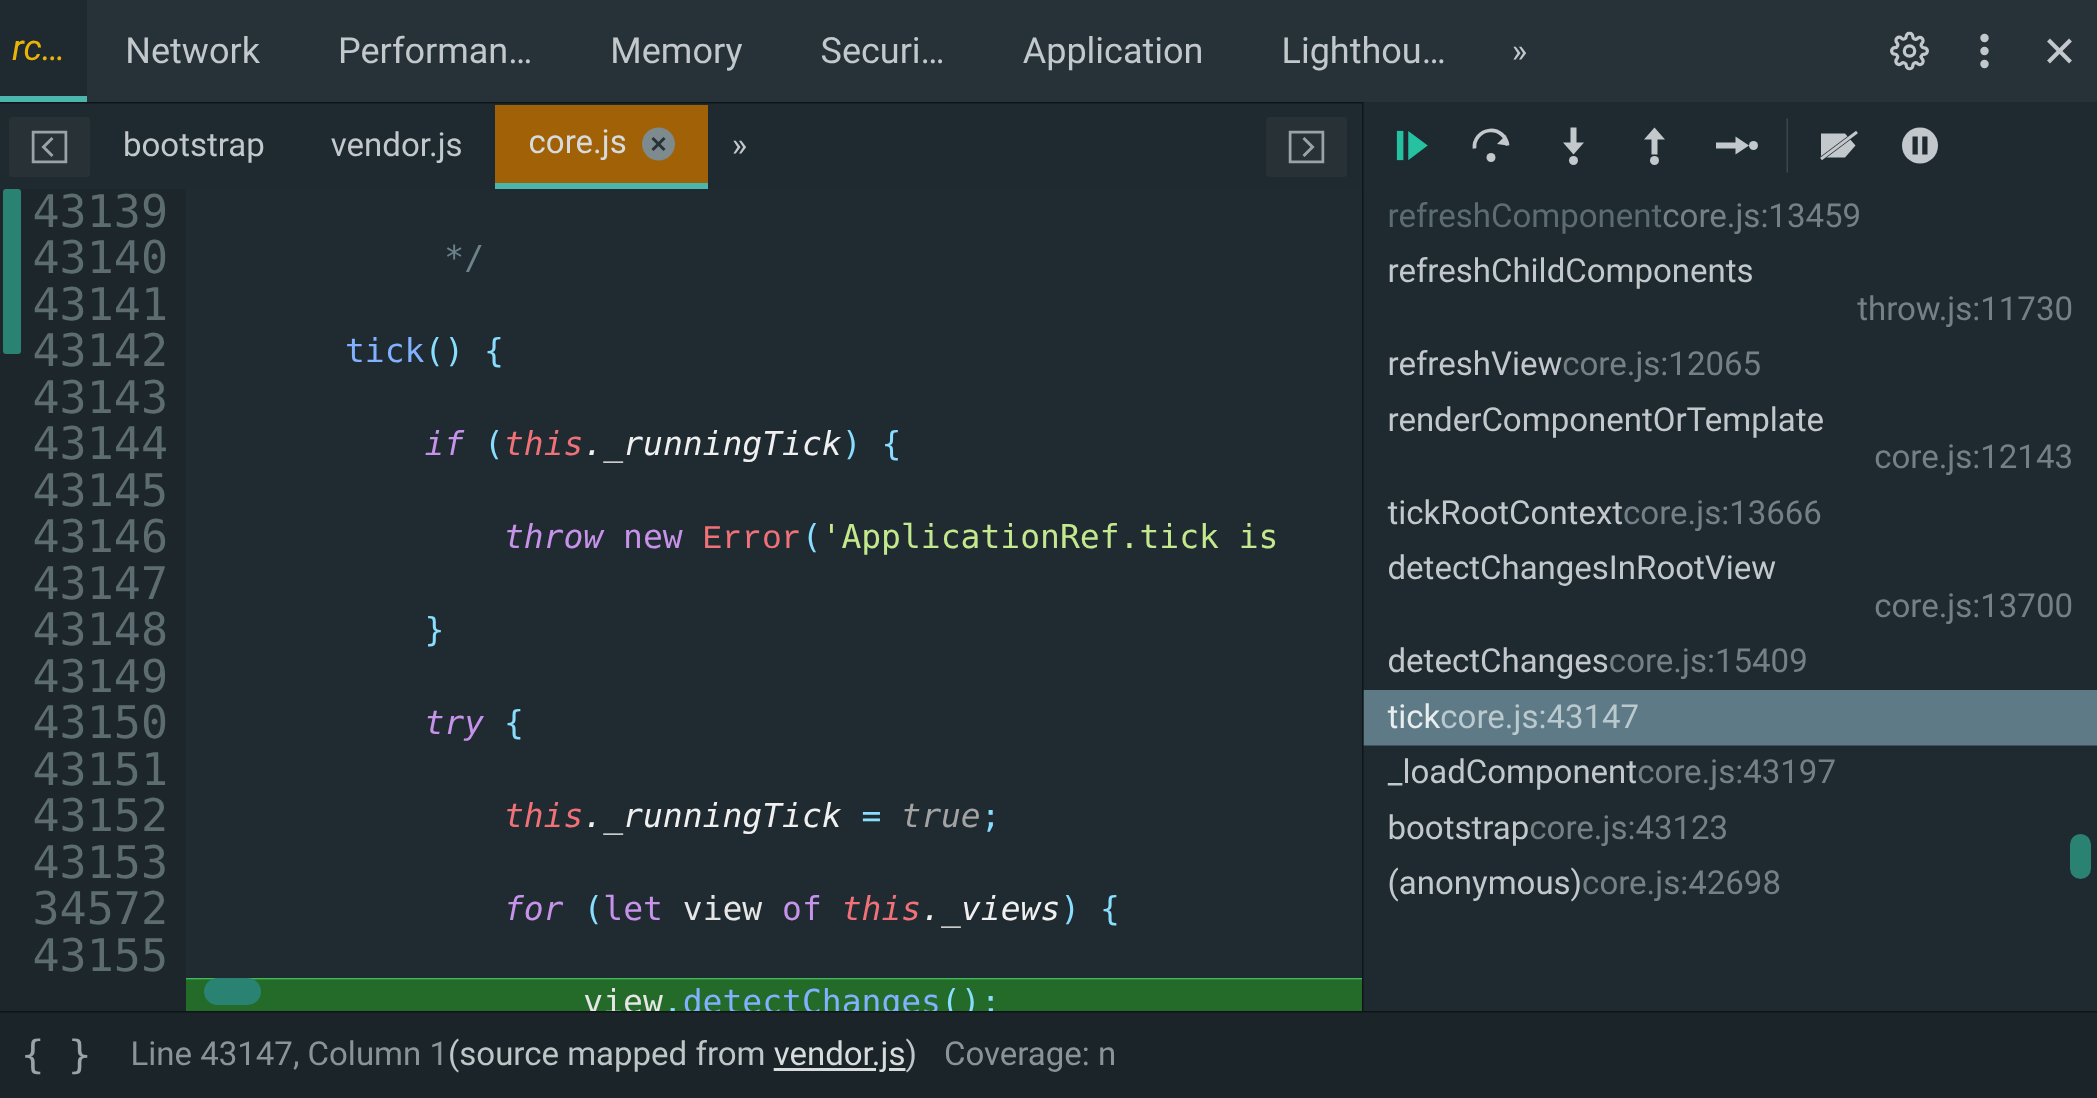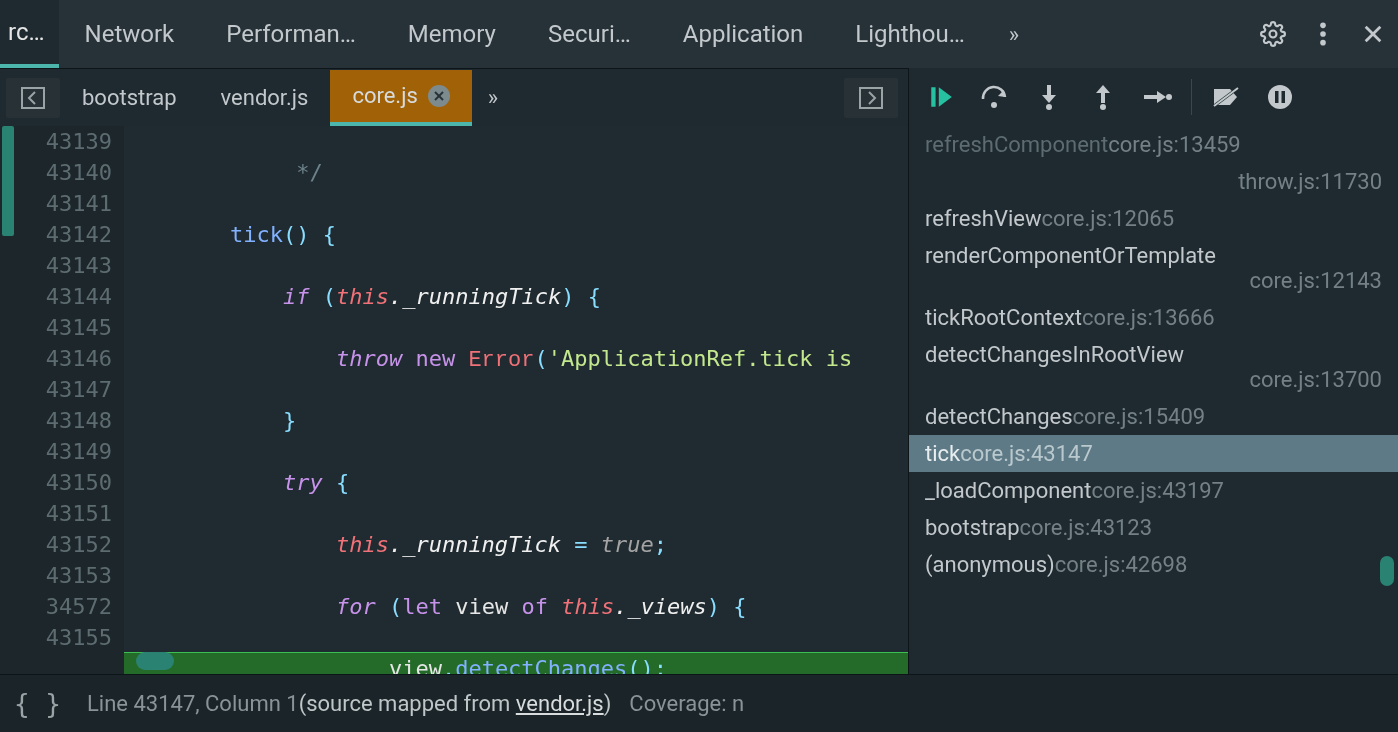--- a/index.html
+++ b/index.html
@@ -9,21 +9,21 @@
   
   .top-tabs {
     display: flex; align-items: center; height: 68px;
     background: #263238; padding: 0 0 0 0; position: relative;
   }
   .top-tabs .tab {
     color: #c2c8cb; padding: 0 26px; height: 68px; display: flex; align-items: center;
     font-size: 24px; cursor: pointer; white-space: nowrap;
   }
   .top-tabs .tab.active {
-    color: #e5e5e5; border-bottom: 4px solid #4db6ac; background: #1e2a30;
+    color: #eab308; border-bottom: 4px solid #4db6ac; background: #1e2a30; font-style: italic;
   }
   .top-tabs .tab.first { padding-left: 8px; padding-right: 14px; }
   .top-tabs .spacer { flex: 1; }
   .top-tabs .icon-btn { width: 50px; height: 68px; display: flex; align-items: center; justify-content: center; color: #c2c8cb; cursor: pointer; }
   .top-tabs .chev { font-size: 22px; color: #c2c8cb; padding: 0 18px; }
 
   
   .second-row {
     display: flex; height: 58px; align-items: stretch; background: #1e2a30;
   }
@@ -55,21 +55,21 @@
   .dbg-sep { width: 1px; height: 36px; background: #3a474c; margin: 0 6px; }
 
   
   .main {
     display: flex; height: calc(732px - 68px - 58px - 58px);
   }
   .code-pane { display: flex; flex: 1; min-width: 0; position: relative; background: #202b31; }
 
   .gutter {
     width: 124px; background: #1c262b; color: #5d6c70; font-family: "Menlo","Consolas",monospace;
-    font-size: 22px; text-align: right; padding-right: 12px; padding-top: 0; line-height: 31px;
+    font-size: 30px; text-align: right; padding-right: 12px; padding-top: 0; line-height: 31px;
     position: relative;
   }
   .gutter .ln { height: 31px; }
   .gutter-scroll-ind { position: absolute; left: 2px; top: 0; width: 12px; height: 110px; background: #2a8273; border-radius: 2px; }
 
   .code {
     flex: 1; font-family: "Menlo","Consolas",monospace; font-size: 22px; line-height: 31px;
     color: #d0d4d6; white-space: pre; overflow: hidden; position: relative;
   }
   .code .row { height: 31px; padding-left: 0; }
@@ -286,20 +286,21 @@
     </div>
   </div>
 
   <div class="stack-pane" id="stack-pane">
 
     <div class="stack-row dim">
         <span class="stack-name">refreshComponent</span>
         <span class="stack-loc">core.js:13459</span>
       </div>
       <div class="stack-row two-line">
+        <div class="stack-name">refreshChildComponents</div>
         <div class="stack-loc" style="text-align: right;">throw.js:11730</div>
       </div>
       <div class="stack-row">
         <span class="stack-name">refreshView</span>
         <span class="stack-loc">core.js:12065</span>
       </div>
       <div class="stack-row two-line">
         <div class="stack-name">renderComponentOrTemplate</div>
         <div class="stack-loc" style="text-align: right;">core.js:12143</div>
       </div>

